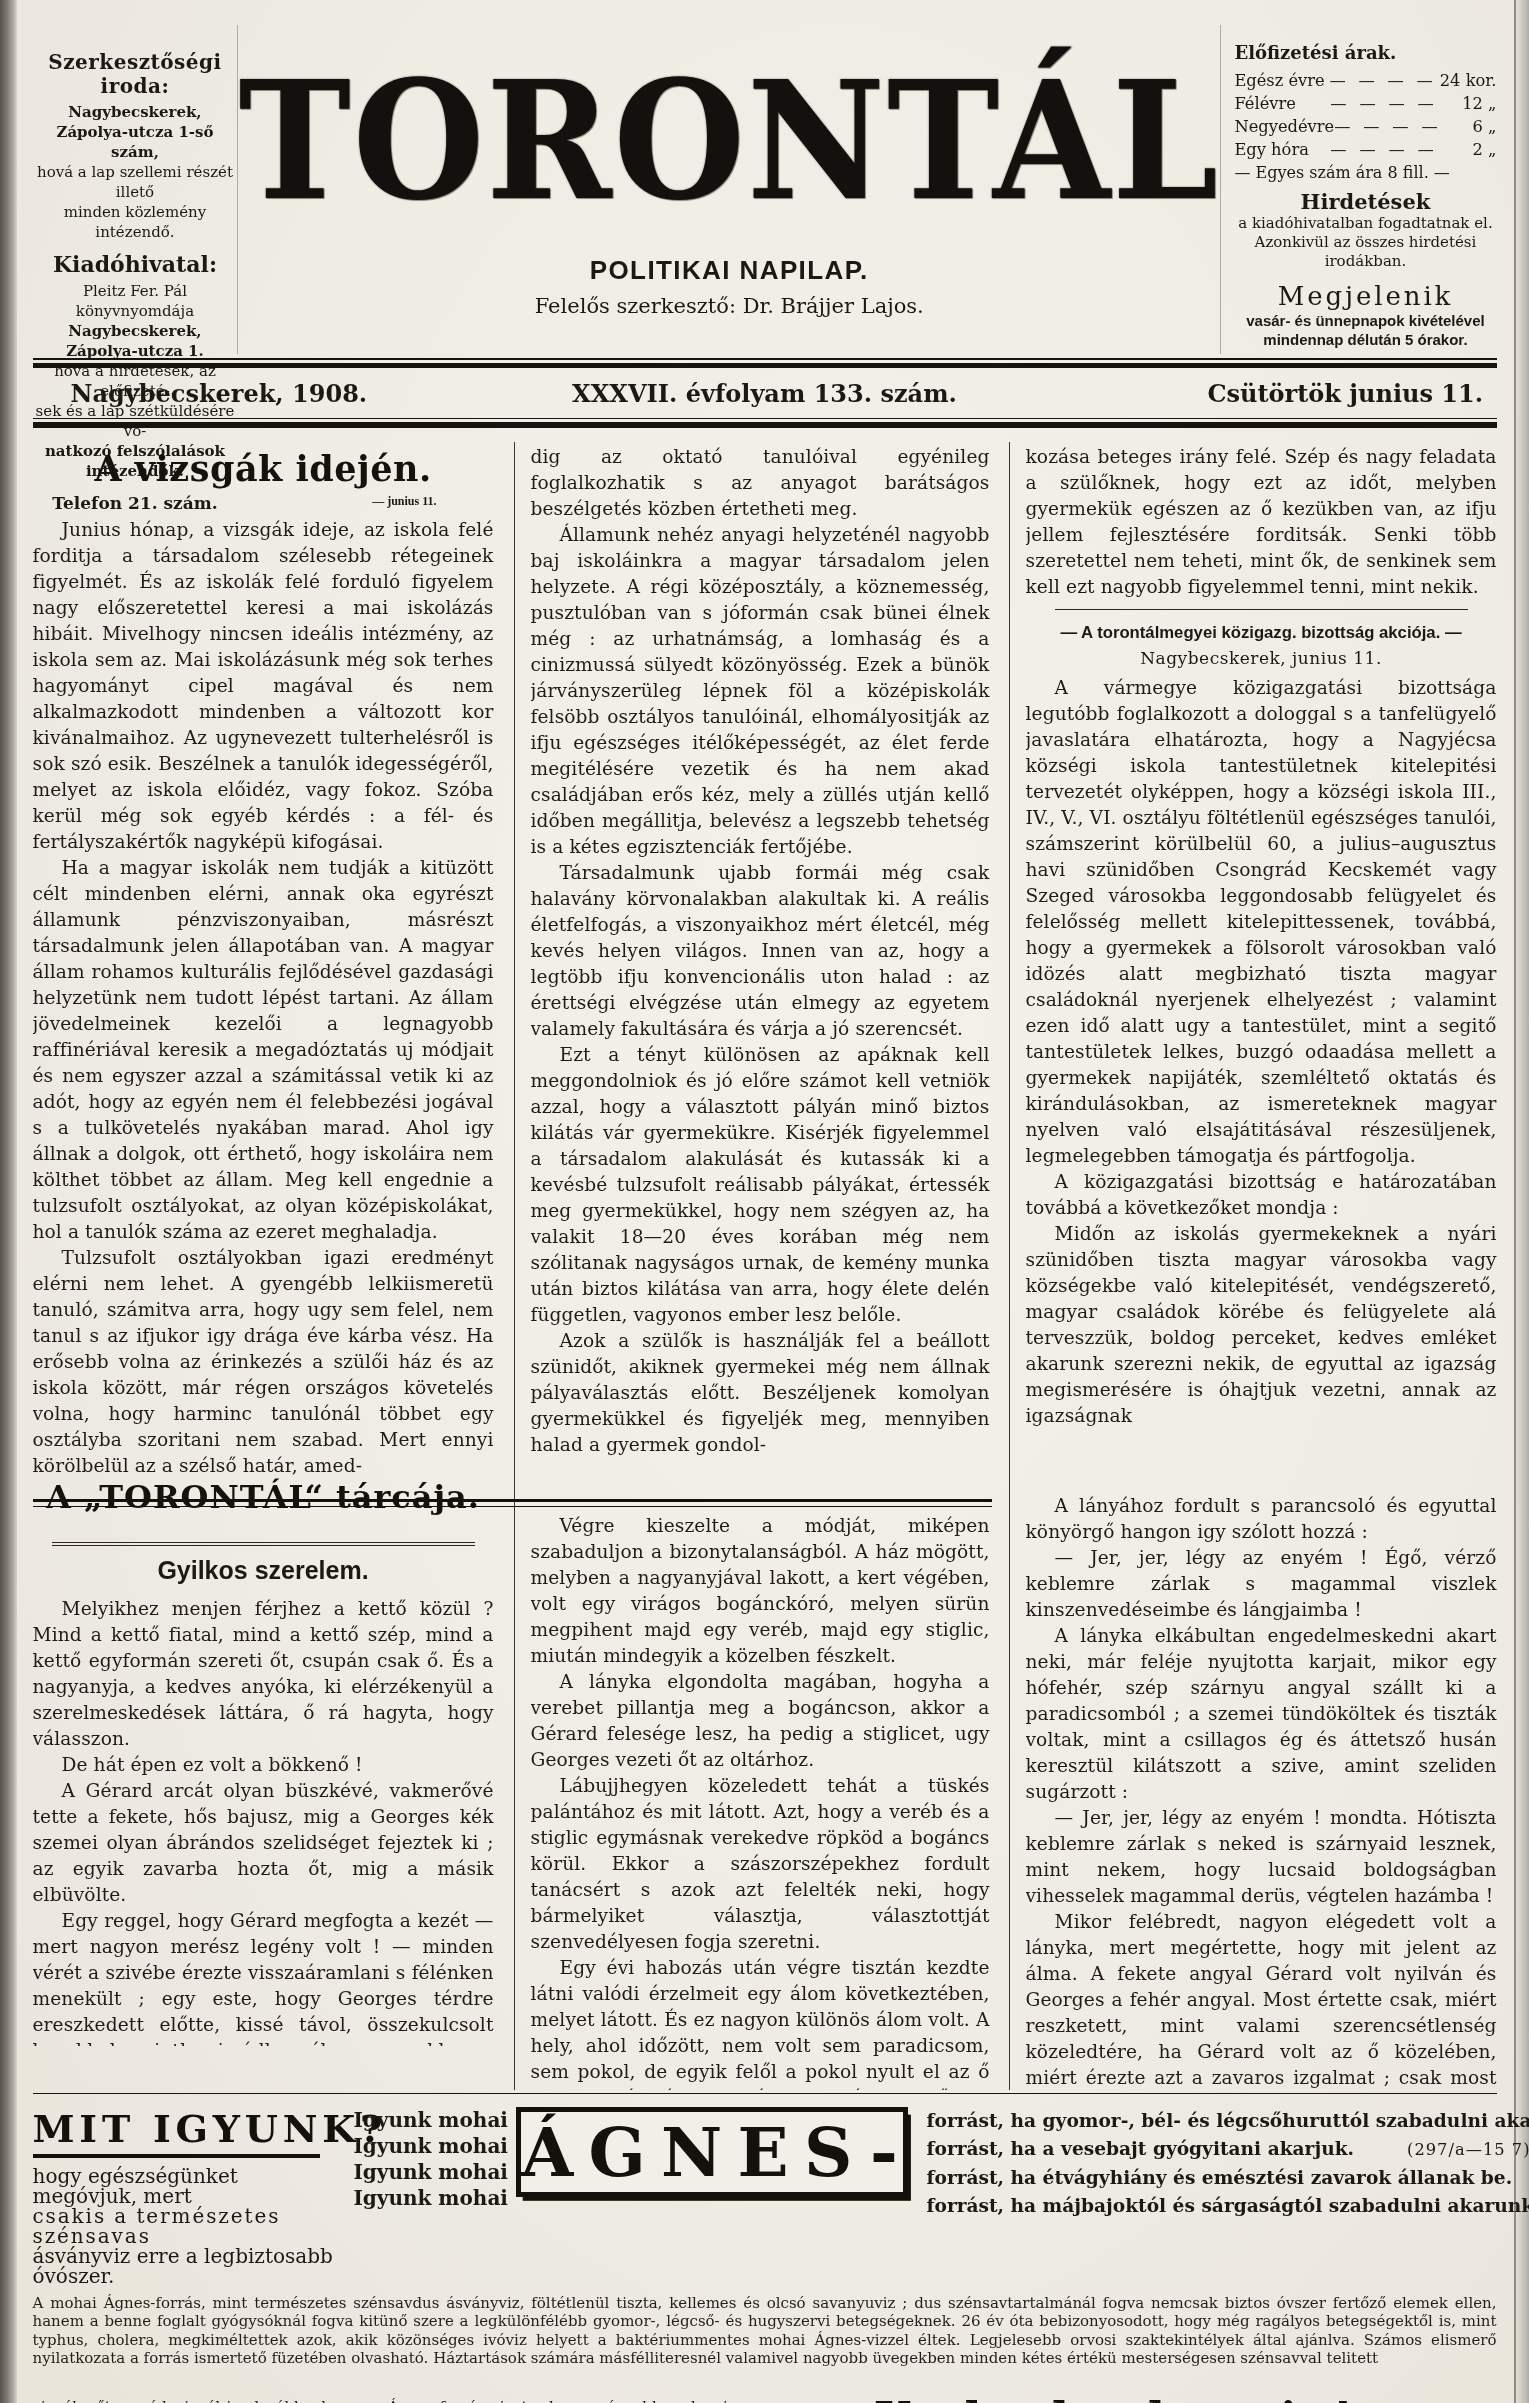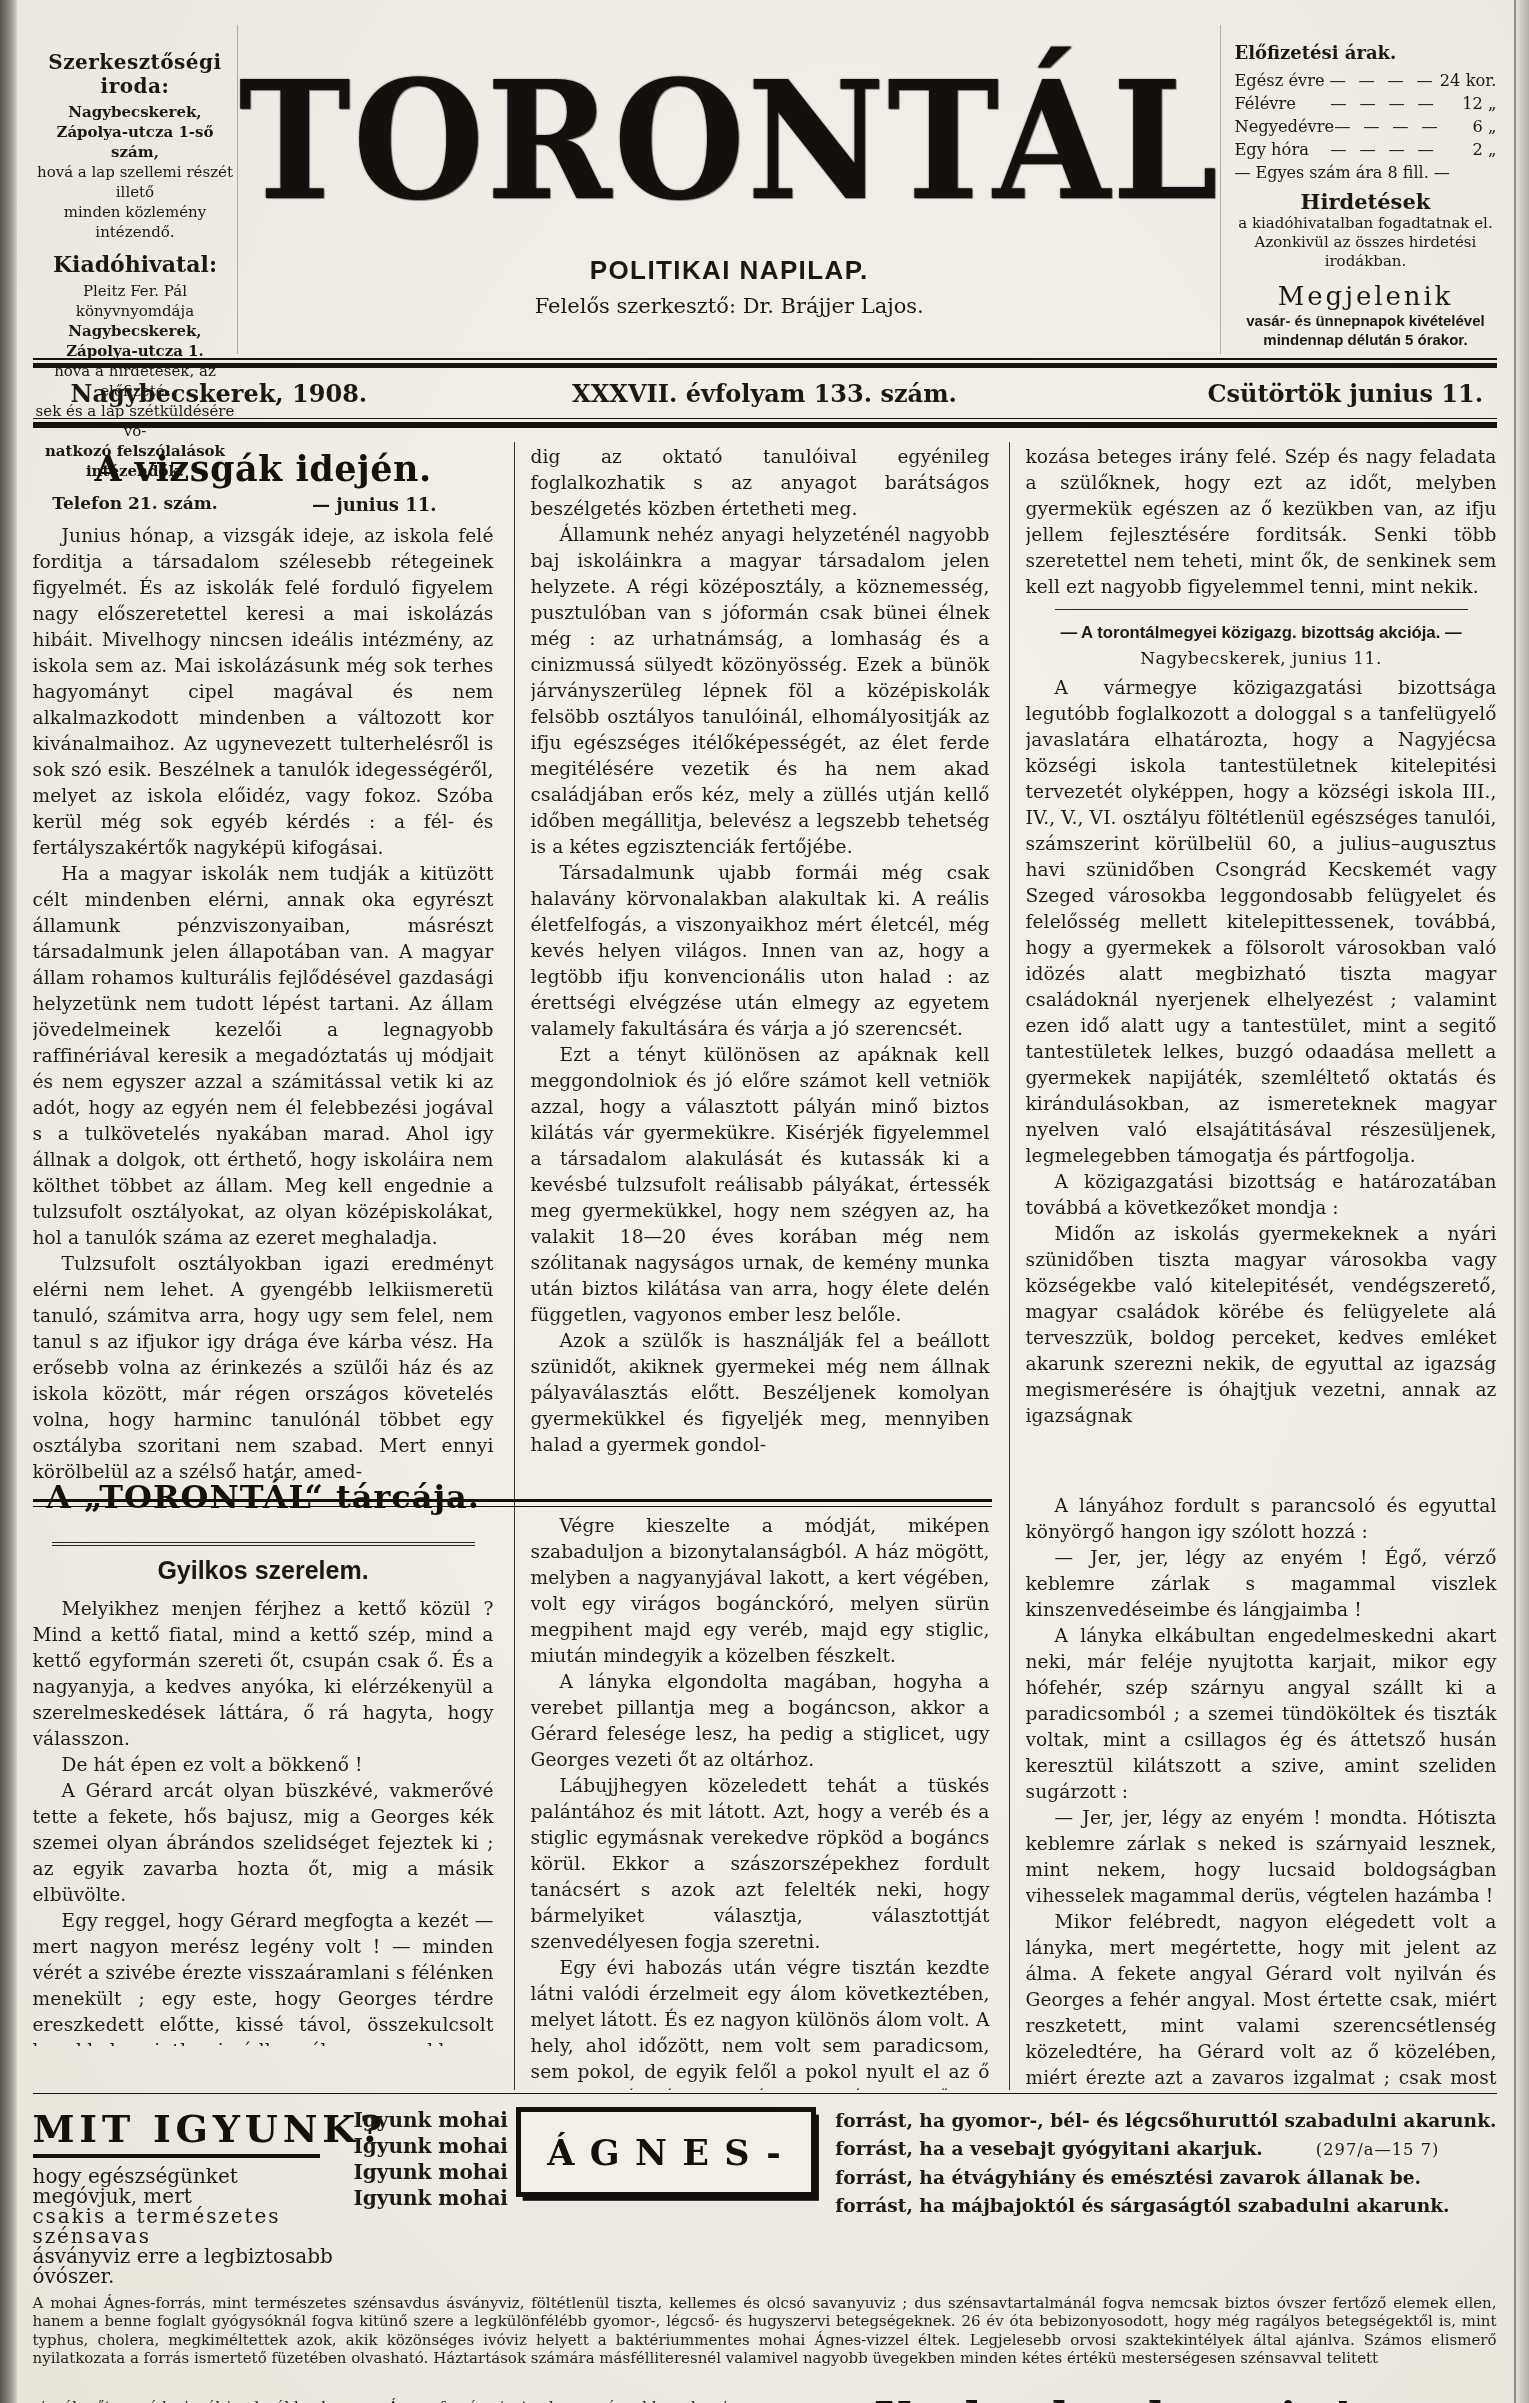--- a/index.html
+++ b/index.html
@@ -72,21 +72,21 @@
     border-top:3.8px solid #15110d;border-bottom:1px solid #15110d;}
   .c1b{left:0;top:1030px;width:461px;height:574px;}
   .c2b{left:498px;top:1071px;width:459px;height:577px;}
   .c3b{left:993px;top:1051px;width:471px;height:596px;}
 
   .content p{margin:0;font-size:18.6px;line-height:26px;text-align:justify;
     text-indent:29px;letter-spacing:0.1px;color:#201b16;}
   .content p.noind{text-indent:0;}
   .art-headline{font-size:35px;font-weight:bold;text-align:center;letter-spacing:0.5px;
     margin:3.8px 0 5.7px 0;color:#15110d;}
-  .art-dateline{font-size:18px;font-weight:bold;text-align:right;padding-right:57px;margin-bottom:7.6px;}
+  .art-dateline{font-size:12px;font-weight:bold;text-align:right;padding-right:57px;margin-bottom:7.6px;font-family:Liberation Serif, serif;}
   .sep-thin{border-top:1px solid #2c2username7;border-top:1px solid #2c2722;margin:9.6px 29px 11.5px 29px;}
   .art2-headline{font-family:"Liberation Sans","DejaVu Sans",sans-serif;font-size:29px;font-weight:bold;
     text-align:center;letter-spacing:0.5px;margin:5.7px 0 7.6px 0;color:#15110d;}
   .art2-sub{font-family:"Liberation Sans","DejaVu Sans",sans-serif;font-size:16.7px;font-weight:bold;
     text-align:center;line-height:22px;}
   .art2-date{font-size:17px;font-weight:normal;text-align:center;margin:3.8px 0 7.6px 0;letter-spacing:0.5px;}
   .tarca-header{font-size:32px;font-weight:bold;text-align:center;letter-spacing:1px;margin-top:5.7px;color:#15110d;}
   .tarca-underline{border-top:1px solid #2c2722;border-bottom:1px solid #2c2722;height:1.9px;margin:7.6px 19px 9.6px 19px;}
   .story-title{font-family:"Liberation Sans","DejaVu Sans",sans-serif;font-size:25px;font-weight:bold;
     text-align:center;margin:5.7px 0 11.5px 0;}
@@ -96,21 +96,21 @@
   .ad-row{display:flex;gap:19px;padding-top:11.5px;align-items:flex-start;}
   .ad-q{width:302px;}
   .ad-q-title{font-size:38px;font-weight:bold;letter-spacing:4.8px;white-space:nowrap;color:#14100c;}
   .ad-q-rule{height:3.8px;background:#14100c;margin:3.8px 0 7.6px 0;width:287px;}
   .ad-q-line{font-size:20px;font-weight:normal;line-height:20px;}
   .ad-q-line.sp{letter-spacing:1.9px;}
   .ad-repeat{width:143px;padding-top:1.9px;}
   .ad-repeat div{font-size:20px;font-weight:bold;line-height:26px;white-space:nowrap;}
   .ad-brandbox{width:382px;height:80px;border:5.7px solid #14100c;box-shadow:4.8px 5.7px 0 -1.9px #14100c;
     display:flex;align-items:center;justify-content:center;margin-top:1.9px;background:#f2efe8;}
-  .ad-brand{font-size:35px;font-weight:bold;letter-spacing:15.3px;padding-left:11.5px;white-space:nowrap;color:#14100c;}
+  .ad-brand{font-size:67px;font-weight:bold;letter-spacing:15.3px;padding-left:11.5px;white-space:nowrap;color:#14100c;}
   .ad-uses{flex:1;padding-top:1.9px;}
   .ad-use{font-size:18.6px;font-weight:bold;line-height:28px;white-space:nowrap;}
   .ad-ref{font-size:16.3px;font-weight:normal;padding-left:53px;letter-spacing:1px;}
   .fineprint{margin-top:8px;font-size:15px;line-height:18.6px;text-align:justify;color:#231e18;}
   .fp-bottom{display:flex;margin-top:1.9px;}
   .fp-narrow{width:703px;font-size:15px;line-height:18.6px;text-align:justify;color:#231e18;}
   .slogan{flex:1;text-align:center;font-size:44px;font-weight:bold;letter-spacing:5.7px;word-spacing:27px;
     padding-top:9.6px;white-space:nowrap;color:#14100c;}
 </style>
 </head>

